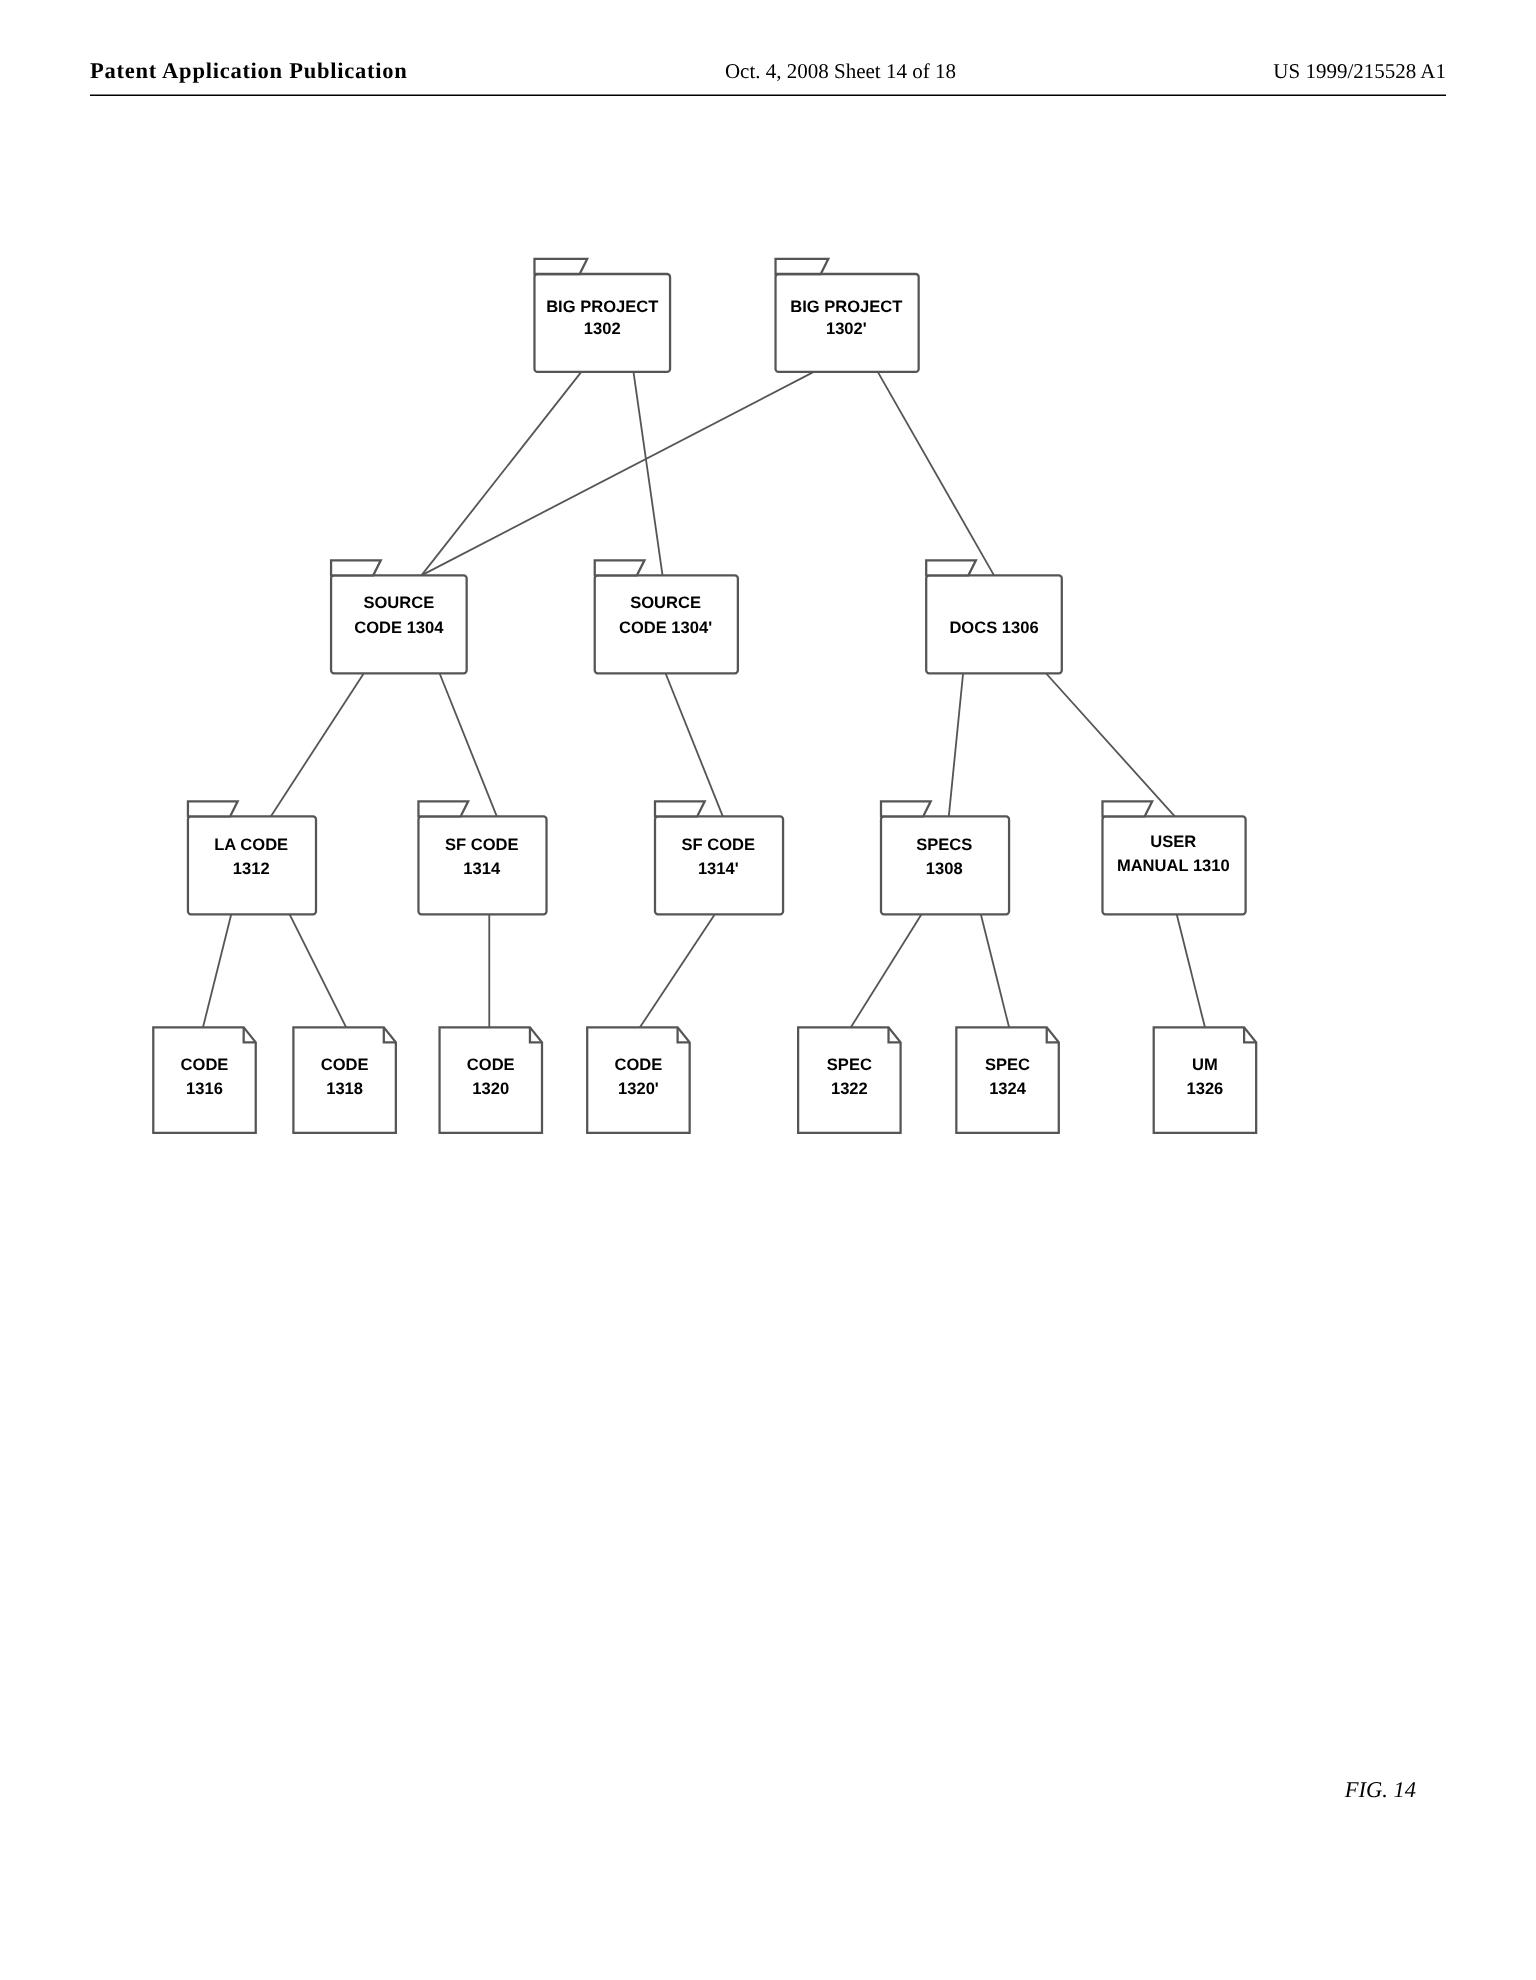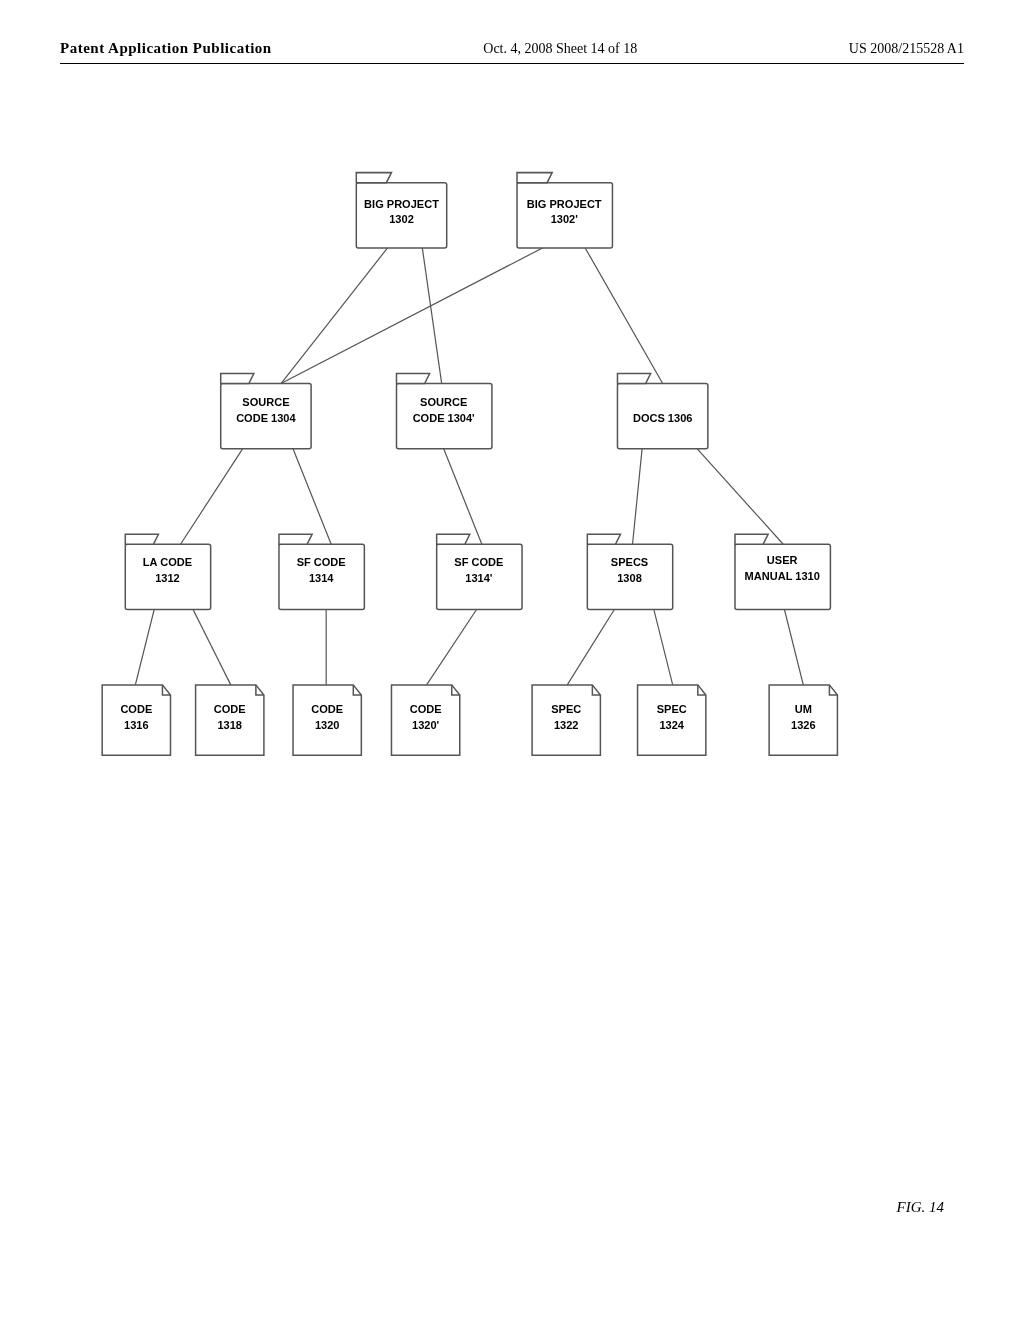--- a/index.html
+++ b/index.html
@@ -53,21 +53,21 @@
       position: absolute;
       top: 0;
       left: 0;
       width: 100%;
       height: 100%;
     }
 
     
     .fig-label {
       position: absolute;
-      bottom: 104px;
+      bottom: 117px;
       right: 80px;
       font-size: 15px;
       font-style: italic;
     }
 
     
     .node-box {
       fill: white;
       stroke: #555;
       stroke-width: 1.5;
@@ -93,21 +93,21 @@
     }
   </style>
 </head>
 <body>
 
 <div class="page">
 
   <div class="header">
     <span class="header-left">Patent Application Publication</span>
     <span class="header-center">Oct. 4, 2008   Sheet 14 of 18</span>
-    <span class="header-right">US 2008/215528 A1</span>
+    <span class="header-right">US 1999/215528 A1</span>
   </div>
 
   <div class="diagram-area">
     <svg class="diagram" viewBox="0 0 900 660">
 
       <line class="connector" x1="330" y1="90" x2="220" y2="230"></line>
 
       <line class="connector" x1="360" y1="90" x2="380" y2="230"></line>
 
       <line class="connector" x1="490" y1="90" x2="220" y2="230"></line>

